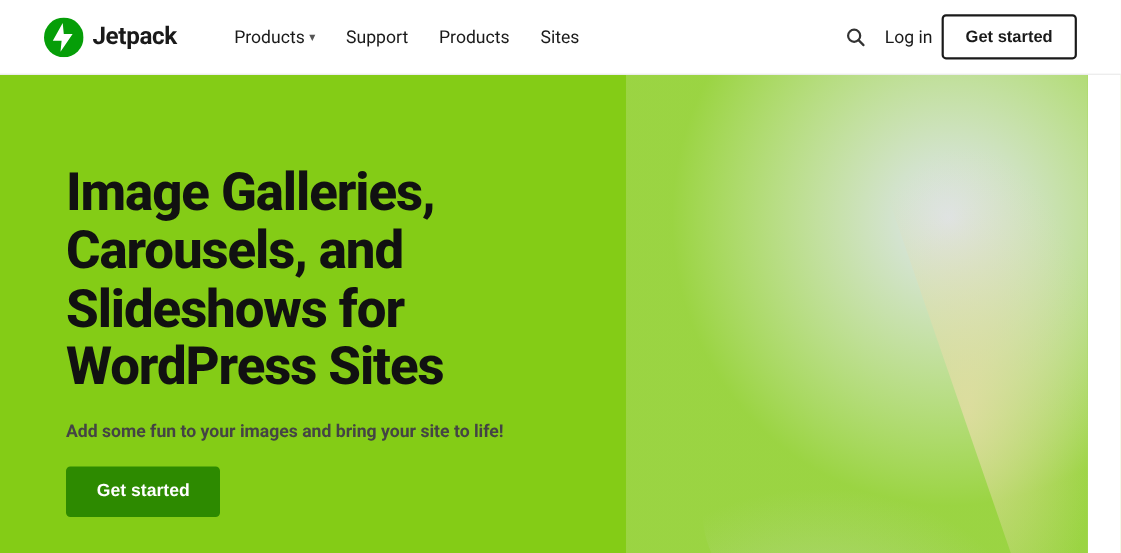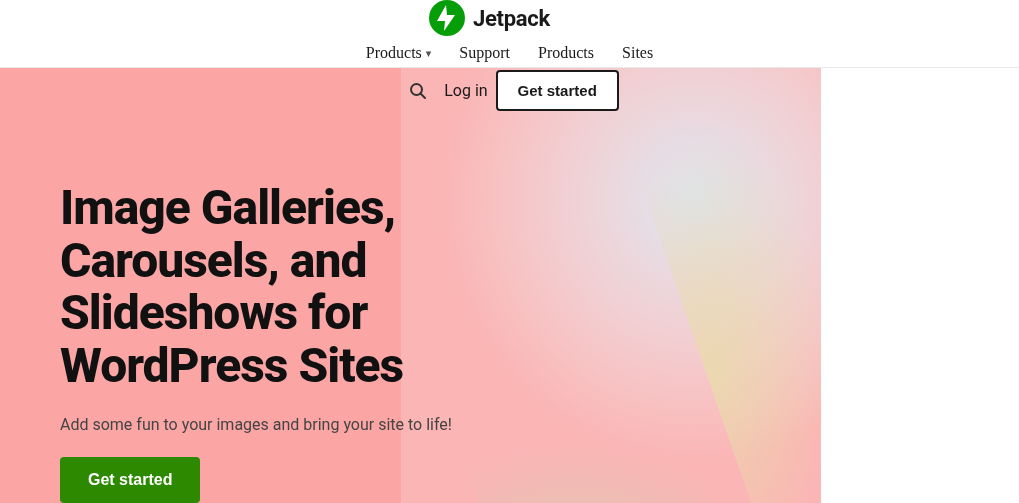--- a/index.html
+++ b/index.html
@@ -19,21 +19,20 @@
     
     .navbar {
       display: flex;
       align-items: center;
       padding: 0 40px;
       height: 68px;
       background: #fff;
       border-bottom: 1px solid #e9e9e9;
       position: relative;
       z-index: 10;
-      flex-direction: column;
     }
 
     .logo-wrapper {
       display: flex;
       align-items: center;
       gap: 8px;
       margin-right: 40px;
       cursor: pointer;
     }
 
@@ -47,21 +46,20 @@
       font-weight: 700;
       color: #1a1a1a;
       letter-spacing: -0.3px;
     }
 
     .nav-links {
       display: flex;
       align-items: center;
       gap: 4px;
       flex: 1;
-      font-family: Liberation Serif, serif;
     }
 
     .nav-item {
       display: flex;
       align-items: center;
       gap: 4px;
       padding: 8px 12px;
       font-size: 16px;
       color: #1a1a1a;
       cursor: pointer;
@@ -106,26 +104,26 @@
       font-size: 15px;
       font-weight: 600;
       border-radius: 4px;
       cursor: pointer;
       white-space: nowrap;
     }
 
     
     .hero {
       position: relative;
-      width: 821px;
+      width: 989px;
       height: calc(503px - 68px);
-      background: #fca5a5;
+      background: #84cc16;
       overflow: hidden;
       display: flex;
-      align-items: flex-end;
+      align-items: center;
       padding: 48px 60px 0 60px;
     }
 
     .hero-content {
       max-width: 520px;
       z-index: 2;
     }
 
     .hero-title {
       font-size: 48px;
@@ -134,20 +132,21 @@
       line-height: 1.1;
       letter-spacing: -1px;
       margin-bottom: 20px;
     }
 
     .hero-subtitle {
       font-size: 16px;
       color: #444;
       margin-bottom: 20px;
       line-height: 1.5;
+      font-weight: bold;
     }
 
     .get-started-btn-hero {
       display: inline-block;
       padding: 14px 28px;
       background: #2d8a00;
       color: #fff;
       font-size: 16px;
       font-weight: 700;
       border: none;

